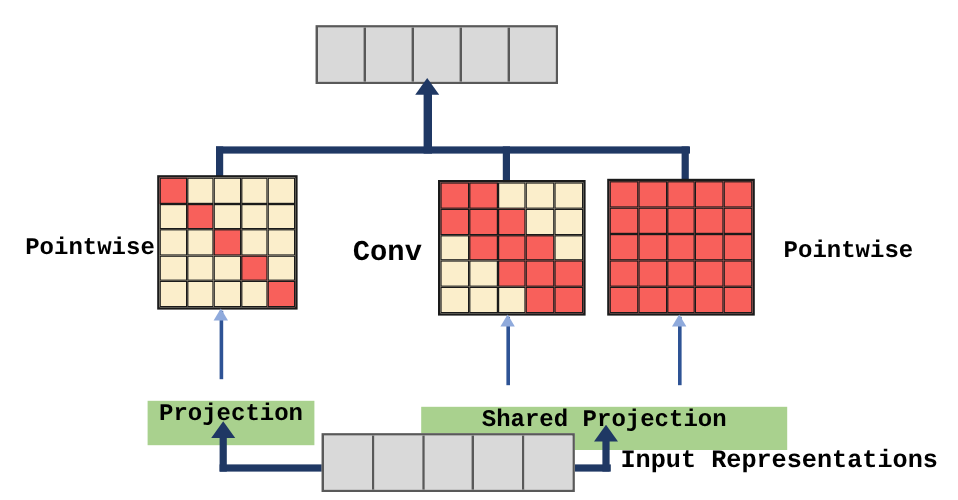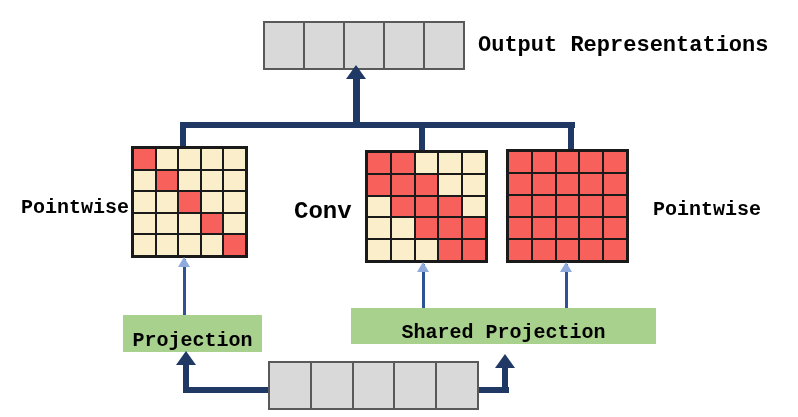--- a/index.html
+++ b/index.html
@@ -29,23 +29,23 @@
 
   
   .lbl{position:absolute;font-weight:bold;color:var(--text);white-space:nowrap;line-height:1.2;}
   #output-label{left:478px;top:33px;font-size:22px;}
   #input-label{left:517px;top:372px;font-size:21px;}
   #pointwise-label{left:21px;top:196px;font-size:20px;}
   #conv-label{left:294px;top:198px;font-size:24px;}
   #attention-label{left:653px;top:198px;font-size:20px;}
 
   
-  .greenbox{position:absolute;background:var(--green);display:flex;align-items:flex-end;justify-content:center;font-weight:bold;font-size:20px;color:var(--text);}
+  .greenbox{position:absolute;background:var(--green);display:flex;align-items:flex-start;justify-content:center;font-weight:bold;font-size:20px;color:var(--text);margin-top:19px;}
   #projection-box{left:123px;top:315px;width:139px;height:37px;}
-  #shared-projection-box{left:351px;top:308px;width:305px;height:36px;}
+  #shared-projection-box{left:351px;top:320px;width:305px;height:36px;}
 
   
   .navy{position:absolute;background:var(--navy);}
   #top-bar{left:180px;top:122px;width:395px;height:6px;}
   #drop-left{left:180px;top:122px;width:6px;height:25px;}
   #drop-mid{left:419px;top:122px;width:6px;height:30px;}
   #drop-right{left:568px;top:122px;width:6px;height:29px;}
   #up-shaft{left:353px;top:76px;width:7px;height:52px;}
   #bottom-left-h{left:183px;top:387px;width:86px;height:6px;}
   #bottom-left-v{left:183px;top:363px;width:6px;height:30px;}
@@ -73,21 +73,20 @@
 
 <div class="canvas">
 
   <div class="token-row" id="output-row">
       <div class="tcell"></div>
       <div class="tcell"></div>
       <div class="tcell"></div>
       <div class="tcell"></div>
       <div class="tcell"></div>
     </div>
-  <div class="lbl" id="output-label">Output Representations</div>
 
   <div class="navy" id="top-bar"></div>
   <div class="navy" id="drop-left"></div>
   <div class="navy" id="drop-mid"></div>
   <div class="navy" id="drop-right"></div>
   <div class="navy" id="up-shaft"></div>
   <div class="tri-up" id="up-arrowhead"></div>
 
   <div class="matrix" id="matrix-pointwise">
       <div class="mcell red"></div>
@@ -196,14 +195,15 @@
   <div class="navy" id="bottom-right-v"></div>
   <div class="tri-up" id="shared-arrowhead"></div>
 
   <div class="token-row" id="input-row">
       <div class="tcell"></div>
       <div class="tcell"></div>
       <div class="tcell"></div>
       <div class="tcell"></div>
       <div class="tcell"></div>
     </div>
+  <div class="lbl" id="input-label">Input Representations</div>
 
 </div>
 
 </body></html>

